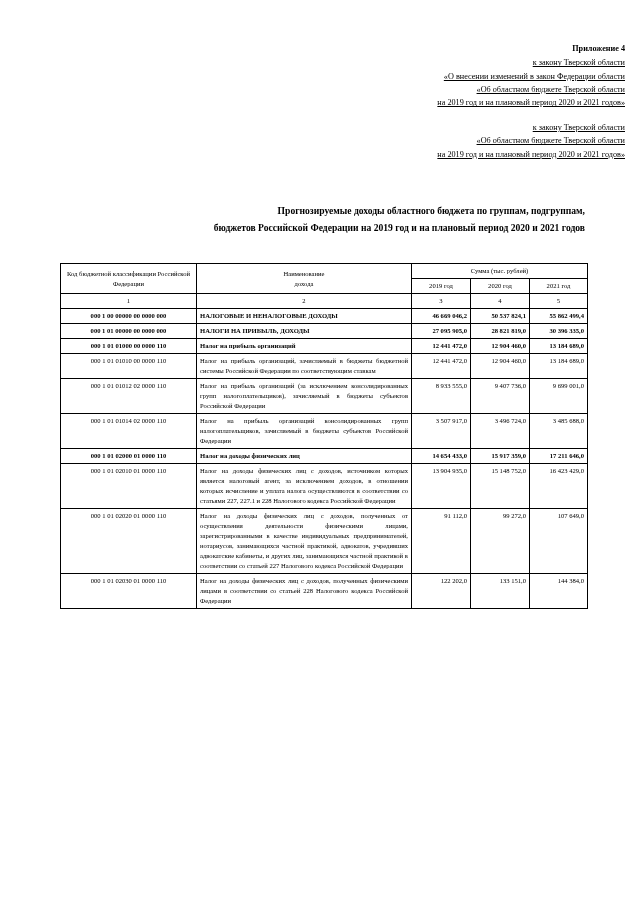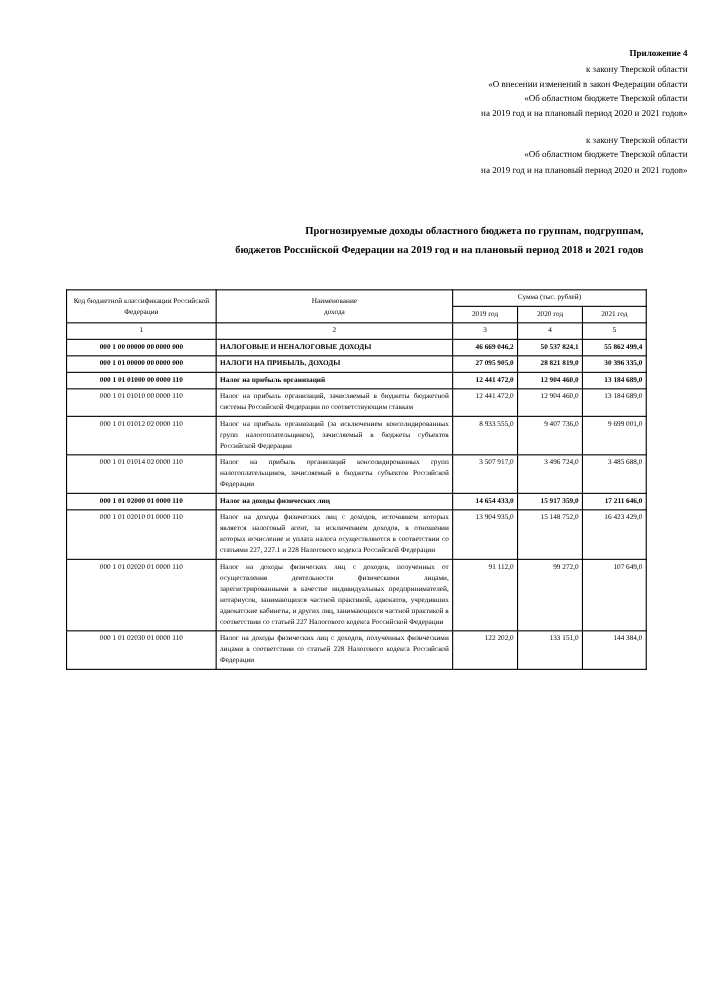--- a/index.html
+++ b/index.html
@@ -35,20 +35,21 @@
   #appendix-4 { top: 42px; }
   #appendix-9 { top: 121px; }
 
   .appendix-title {
     font-weight: bold;
     font-size: 8.2px;
     margin-bottom: 1px;
   }
   .appendix-line {
     white-space: nowrap;
+    text-decoration: underline;
   }
 
   
   .doc-title {
     position: absolute;
     top: 203px;
     left: 60px;
     width: 525px;
     text-align: right;
     font-weight: bold;
@@ -151,21 +152,21 @@
   </div>
 
   <div class="appendix-block" id="appendix-9">
     <div class="appendix-line">к закону Тверской области</div>
     <div class="appendix-line">«Об областном бюджете Тверской области</div>
     <div class="appendix-line">на 2019 год и на плановый период 2020 и 2021 годов»</div>
   </div>
 
   <div class="doc-title">
     <span class="tl">Прогнозируемые доходы областного бюджета по группам, подгруппам,</span>
-    <span class="tl">бюджетов Российской Федерации на 2019 год и на плановый период 2018 и 2021 годов</span>
+    <span class="tl">бюджетов Российской Федерации на 2019 год и на плановый период 2020 и 2021 годов</span>
   </div>
 
   <div class="tbl-wrap">
     <table class="budget">
       <colgroup>
         <col class="c-code">
         <col class="c-name">
         <col class="c-y1">
         <col class="c-y2">
         <col class="c-y3">

